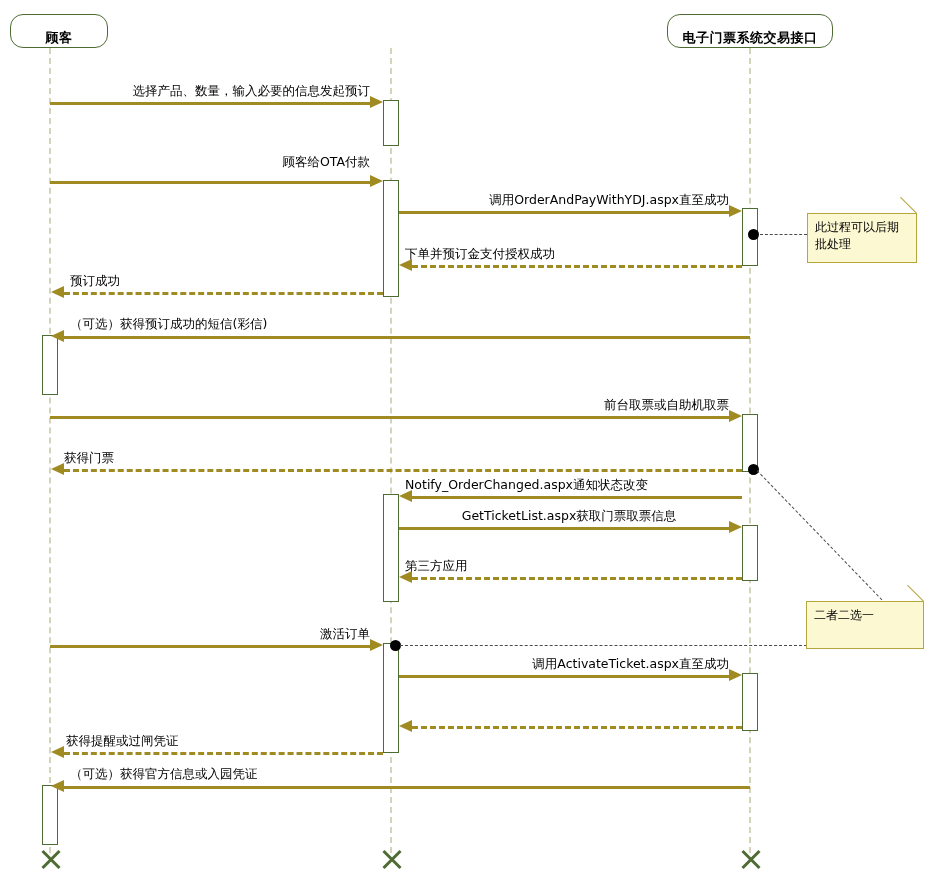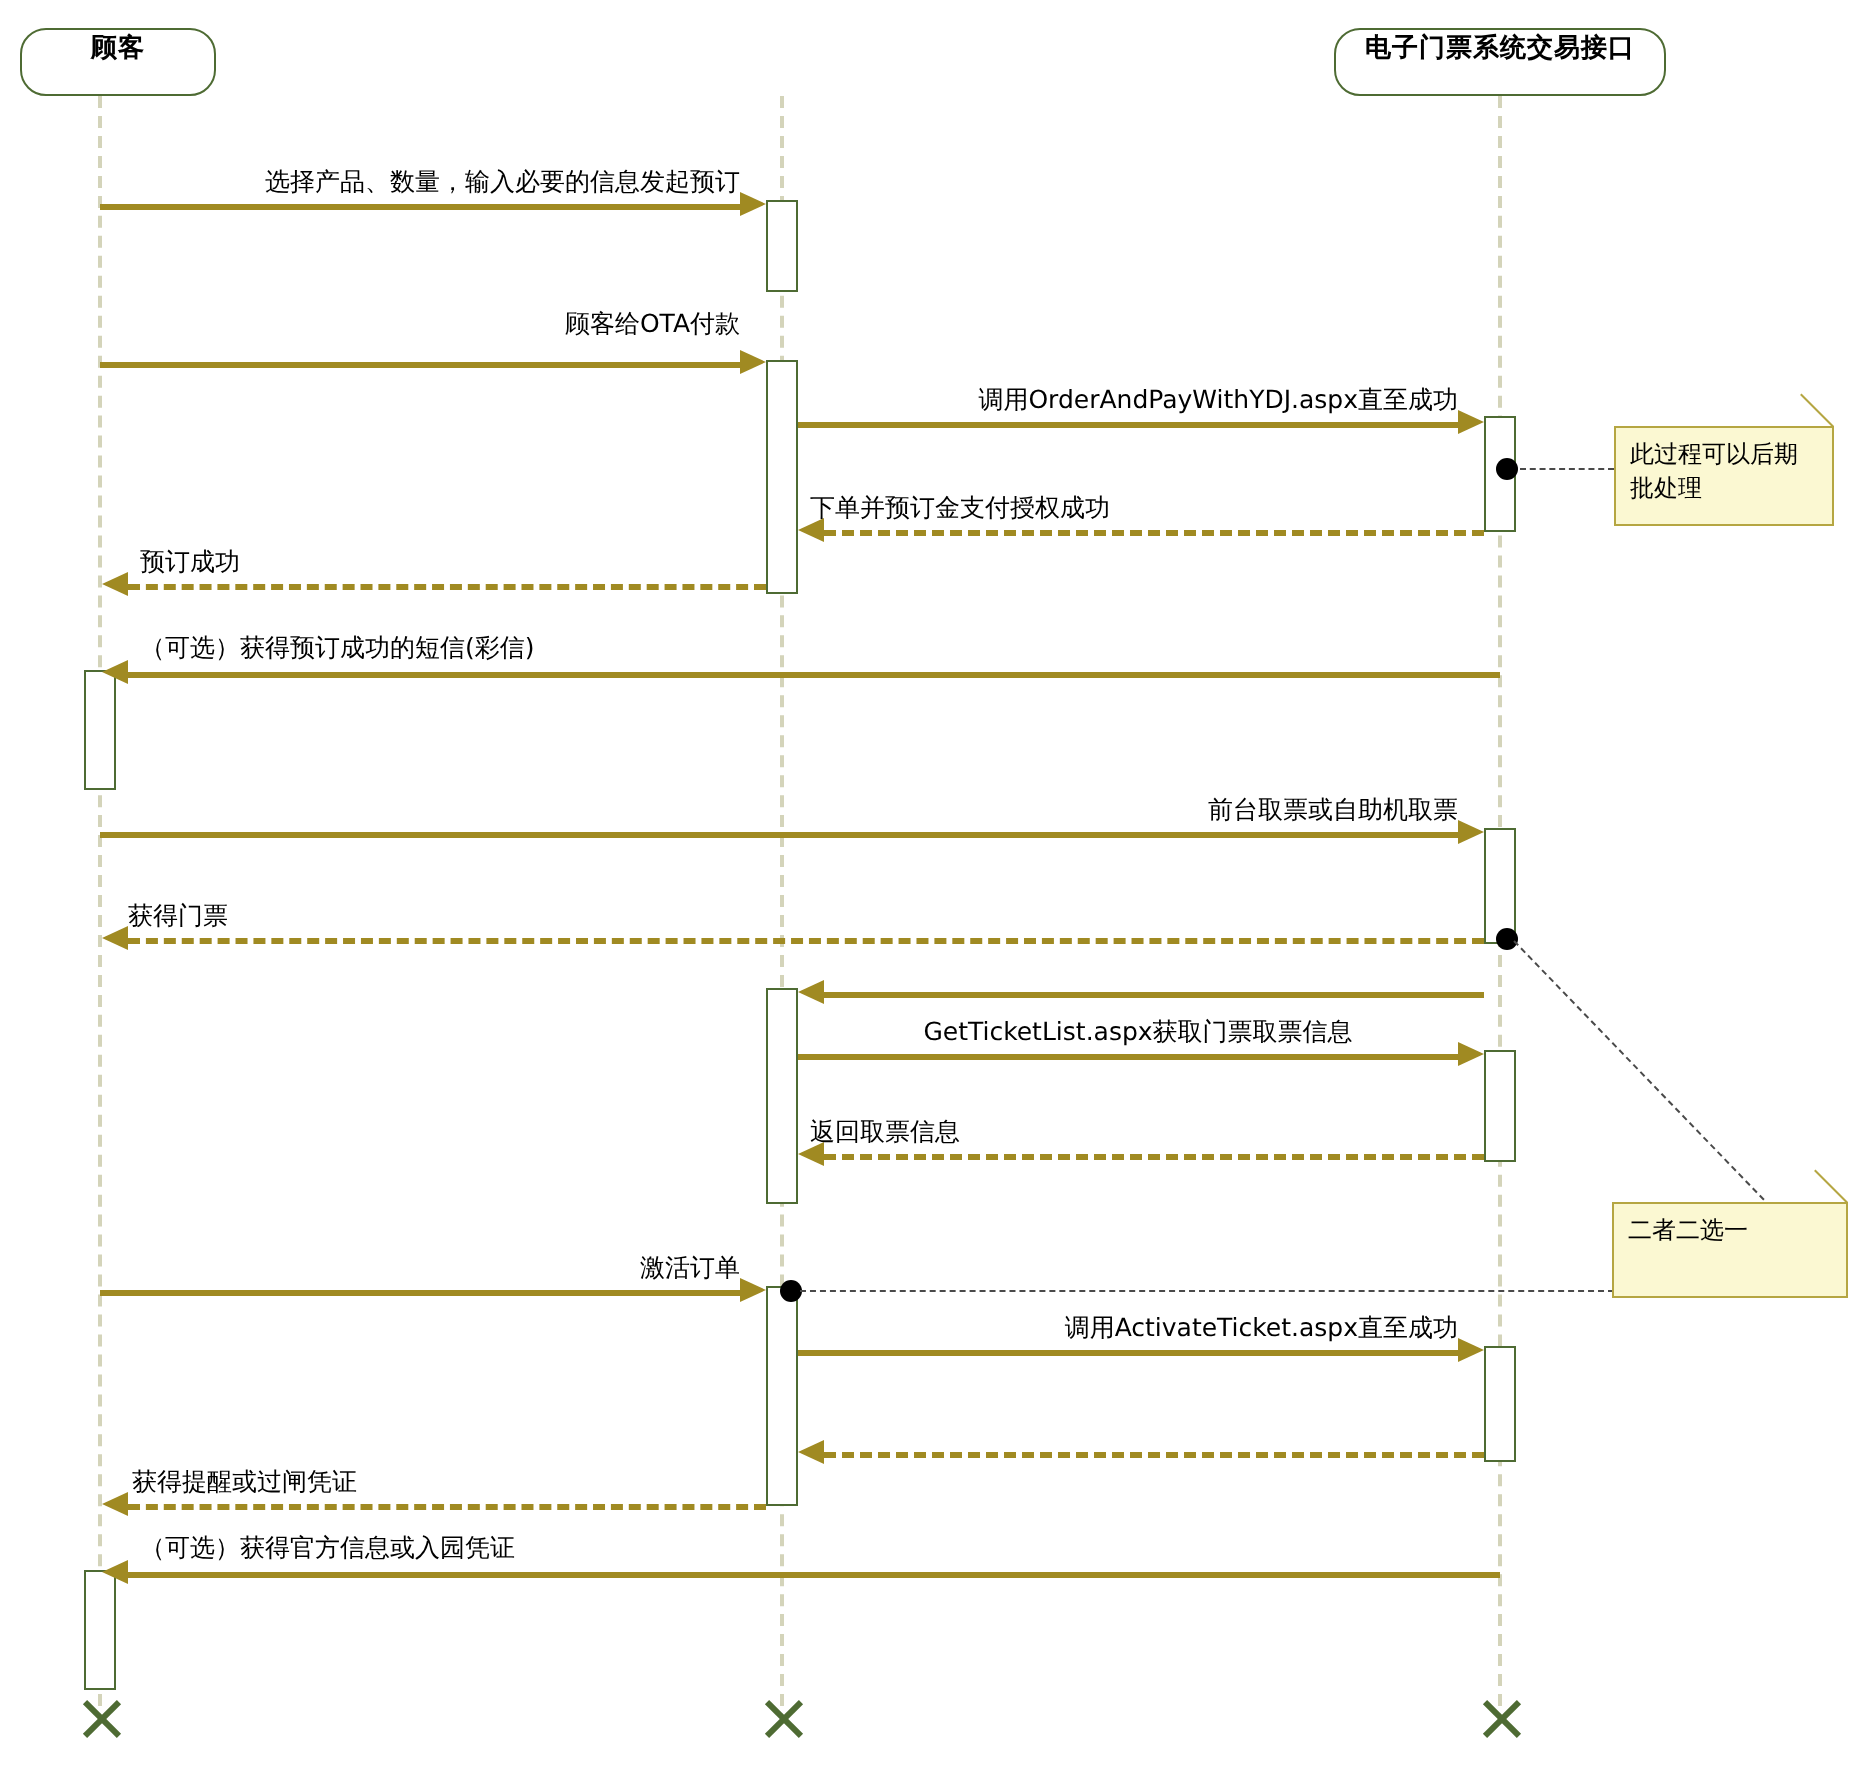--- a/index.html
+++ b/index.html
@@ -18,21 +18,21 @@
     overflow: hidden;
   }
   
   .participant-box {
     position: absolute;
     box-sizing: border-box;
     border: 1.6px solid #4e6b33;
     border-radius: 13px;
     background: #ffffff;
     display: flex;
-    align-items: flex-start;
+    align-items: flex-end;
     justify-content: center;
     color: #000000;
     font-weight: bold;
     font-size: 13px;
     letter-spacing: 0.5px;
     white-space: nowrap;
   }
   
   .lifeline {
     position: absolute;
@@ -190,28 +190,29 @@
   <div class="msg-line" style="left:50px; top:416px; width:679px;"></div>
   <div class="arrow-right" style="left:729px; top:410px;"></div>
   <div class="msg-label right-align" style="left:400px; top:398px; width:329px;">前台取票或自助机取票</div>
 
   <div class="msg-line dashed" style="left:64px; top:469px; width:678px;"></div>
   <div class="arrow-left" style="left:51px; top:463px;"></div>
   <div class="msg-label" style="left:64px; top:451px; width:300px;">获得门票</div>
 
   <div class="msg-line" style="left:412px; top:496px; width:330px;"></div>
   <div class="arrow-left" style="left:399px; top:490px;"></div>
+  <div class="msg-label" style="left:405px; top:478px; width:340px;">Notify_OrderChanged.aspx通知状态改变</div>
 
   <div class="msg-line" style="left:399px; top:527px; width:330px;"></div>
   <div class="arrow-right" style="left:729px; top:521px;"></div>
   <div class="msg-label right-align" style="left:409px; top:509px; width:320px;text-align:center;">GetTicketList.aspx获取门票取票信息</div>
 
   <div class="msg-line dashed" style="left:412px; top:577px; width:330px;"></div>
   <div class="arrow-left" style="left:399px; top:571px;"></div>
-  <div class="msg-label" style="left:405px; top:559px; width:300px;">返回取票信息</div>
+  <div class="msg-label" style="left:405px; top:559px; width:300px;">第三方应用</div>
 
   <div class="msg-line" style="left:50px; top:645px; width:320px;"></div>
   <div class="arrow-right" style="left:370px; top:639px;"></div>
   <div class="msg-label right-align" style="left:60px; top:627px; width:310px;">激活订单</div>
 
   <div class="msg-line" style="left:399px; top:675px; width:330px;"></div>
   <div class="arrow-right" style="left:729px; top:669px;"></div>
   <div class="msg-label right-align" style="left:409px; top:657px; width:320px;">调用ActivateTicket.aspx直至成功</div>
 
   <div class="msg-line dashed" style="left:412px; top:726px; width:330px;"></div>

